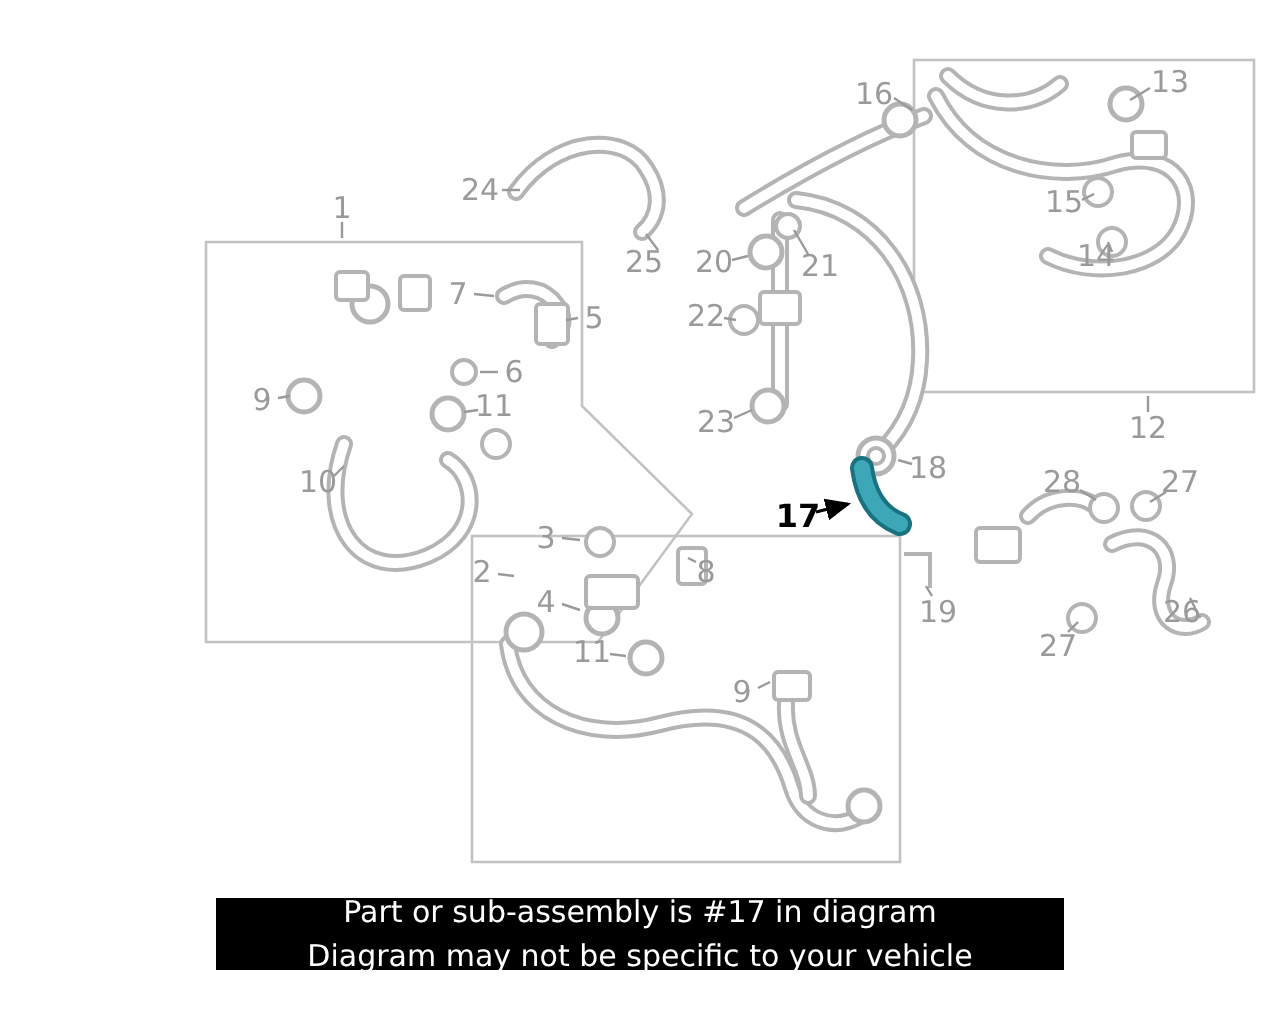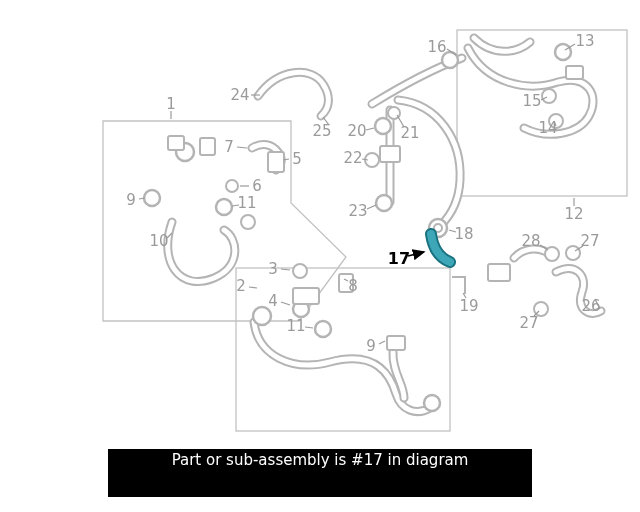--- a/index.html
+++ b/index.html
@@ -16,23 +16,23 @@
   .clamp{fill:#fff;stroke:var(--art,#b4b4b4);stroke-width:2.5;}
   .clamp-sm{stroke-width:2;}
   .fitting{fill:#fff;stroke:var(--art,#b4b4b4);stroke-width:2;}
   .bracket{fill:none;stroke:var(--art,#b4b4b4);stroke-width:2;}
   .lead{stroke:var(--label,#9a9a9a);stroke-width:1.2;}
   .hl-lead{stroke:#000;stroke-width:1.6;}
   .callout{font-family:"DejaVu Sans",sans-serif;font-size:15px;fill:var(--label,#9a9a9a);
     text-anchor:middle;dominant-baseline:central;}
   .callout.hl{fill:#000;font-weight:bold;font-size:16px;}
   .banner{
-    position:absolute;left:108px;top:449px;width:424px;height:48px;
+    position:absolute;left:108px;top:449px;width:424px;height:36px;
     background:var(--banner-bg,#000);color:var(--banner-fg,#fff);
-    display:flex;flex-direction:column;justify-content:space-between;align-items:center;
+    display:flex;flex-direction:column;justify-content:center;align-items:center;
     font-size:15px;line-height:22px;text-align:center;
   }
 </style>
 </head>
 <body>
 
 <div class="stage">
 
   <svg id="diagram-svg" width="640" height="512" viewBox="0 0 640 512">
     <defs>
@@ -216,15 +216,16 @@
         <text x="591" y="306" class="callout">26</text>
         <line x1="305" y1="327" x2="313" y2="328" class="lead"></line>
         <text x="296" y="326" class="callout">11</text>
         <line x1="379" y1="344" x2="385" y2="341" class="lead"></line>
         <text x="371" y="346" class="callout">9</text>
       </g>
   </svg>
 
   <div class="banner">
     <div>Part or sub-assembly is #17 in diagram</div>
+    <div>Diagram may not be specific to your vehicle</div>
   </div>
 
 </div>
 
 </body></html>

